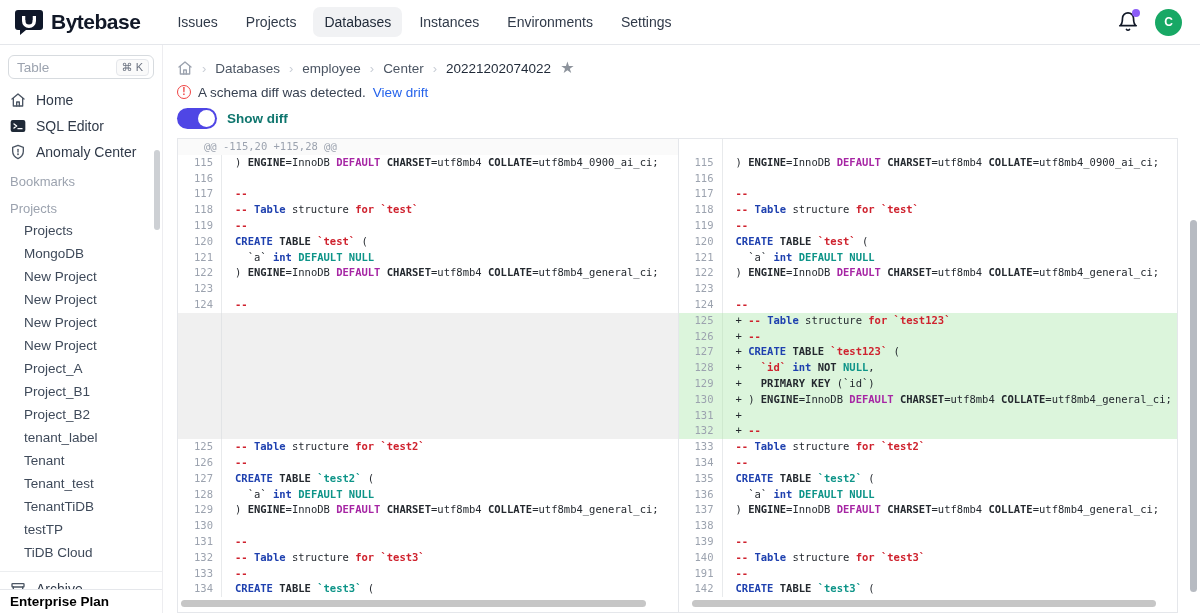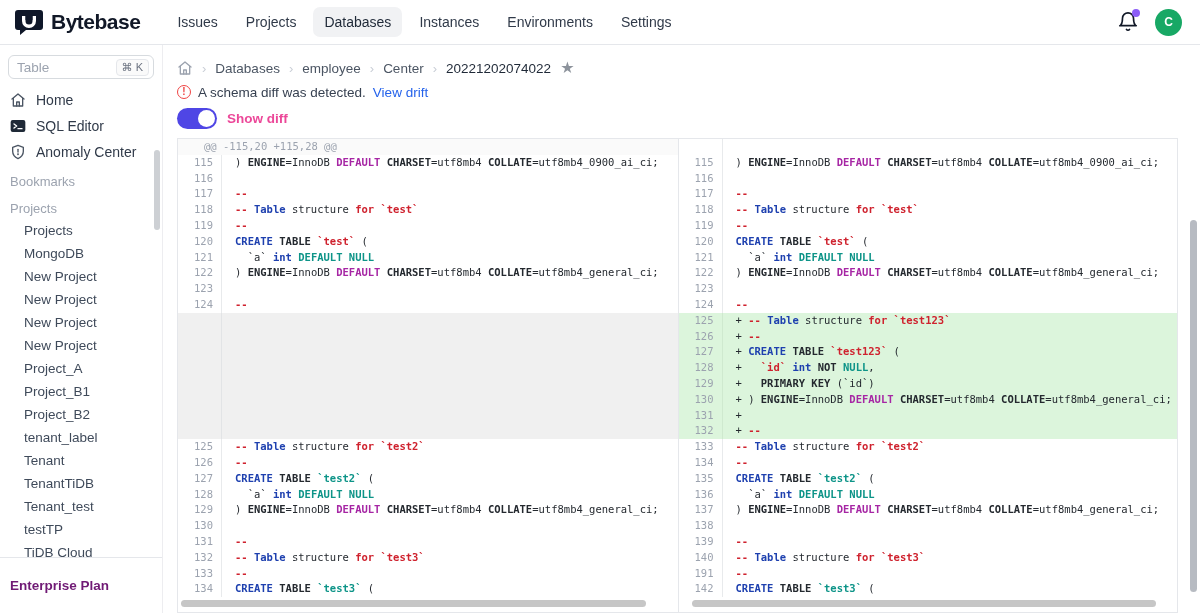--- a/index.html
+++ b/index.html
@@ -29,21 +29,21 @@
   .search-ph { font-size:13.5px; color:#9ca3af; }
   .kbd { font-size:11px; color:#6b7280; border:1px solid #e5e7eb; background:#fafafa;
     border-radius:4px; padding:1px 5px; }
   .side-item { display:flex; align-items:center; gap:10px; padding:5px 10px; font-size:14px;
     color:#303a49; cursor:pointer; }
   .side-item svg { flex-shrink:0; }
   .section-label { padding:9px 10px 3px 10px; font-size:13px; color:#9ca3af; }
   .proj-item { padding:4px 10px 4px 24px; font-size:13.5px; color:#3f4a5a; cursor:pointer; }
   .side-divider { border-top:1px solid #eceef0; margin:7px 0 4px 0; }
   .side-footer { position:absolute; bottom:0; left:0; right:0; border-top:1px solid #e5e7eb;
-    background:#fff; padding:20px 10px; font-size:13.5px; font-weight:bold; color:#701a75; }
+    background:#fff; padding:4px 10px; font-size:13.5px; font-weight:bold; color:#000000; }
   .side-scroll { position:absolute; right:2px; top:105px; width:6px; height:80px;
     background:#cdd0d4; border-radius:3px; }
 
   
   .main { flex:1; padding:14px 20px 0 14px; position:relative; }
   .breadcrumb { display:flex; align-items:center; gap:9px; height:18px; font-size:13.5px; color:#4b5563; }
   .crumb { cursor:pointer; font-weight:500; color:#4b5563; }
   .crumb.last { color:#1f2937; }
   .crumb-sep { color:#c9ced6; font-size:13px; }
   .star { color:#8d939c; font-size:16px; line-height:1; cursor:pointer; }
@@ -52,21 +52,21 @@
   .alert-icon { width:14px; height:14px; border:1.5px solid #ef4444; border-radius:50%;
     color:#ef4444; font-size:10px; font-weight:bold; display:flex; align-items:center;
     justify-content:center; line-height:1; }
   .alert-text { color:#374151; }
   .blue-link { color:#2563eb; cursor:pointer; }
 
   .diffbar { margin-top:7px; height:22px; display:flex; align-items:center; gap:10px; font-size:13.5px; }
   .toggle { width:40px; height:21px; border-radius:11px; position:relative; cursor:pointer; }
   .toggle .knob { position:absolute; top:2px; right:2px; width:17px; height:17px; border-radius:50%;
     background:#fff; }
-  .toggle-label { font-weight:bold; color:#ec4899;text-align:right; }
+  .toggle-label { font-weight:bold; color:#0f766e;text-align:right; }
   .muted { color:#9ca3af; }
 
   
   .diff-panel { margin-top:9px; margin-right:2px; border:1px solid #e5e7eb; height:475px;
     display:flex; position:relative; background:#fff; overflow:hidden; }
   .pane { width:50%; position:relative; overflow:hidden; }
   .pane.right { border-left:1px solid #e5e7eb; }
   .drow { display:flex; height:15.8px; font-family:"DejaVu Sans Mono", monospace; font-size:10.5px;
     line-height:15.8px; white-space:pre; }
   .gut { width:44px; flex-shrink:0; text-align:right; padding-right:8px; color:#9ca3af;
@@ -156,22 +156,22 @@
         <div class="proj-item">MongoDB</div>
         <div class="proj-item">New Project</div>
         <div class="proj-item">New Project</div>
         <div class="proj-item">New Project</div>
         <div class="proj-item">New Project</div>
         <div class="proj-item">Project_A</div>
         <div class="proj-item">Project_B1</div>
         <div class="proj-item">Project_B2</div>
         <div class="proj-item">tenant_label</div>
         <div class="proj-item">Tenant</div>
+        <div class="proj-item">Tenant_test</div>
         <div class="proj-item">TenantTiDB</div>
-        <div class="proj-item">Tenant_test</div>
         <div class="proj-item">testTP</div>
         <div class="proj-item">TiDB Cloud</div>
       </div>
 
     <div class="side-divider"></div>
     <div class="side-item">
       <svg width="16" height="16" viewBox="0 0 24 24" fill="none" stroke="#4b5563" stroke-width="2" stroke-linecap="round" stroke-linejoin="round">
         <rect x="3" y="4" width="18" height="5" rx="1"></rect>
           <path d="M5 9v10a1 1 0 0 0 1 1h12a1 1 0 0 0 1-1V9"></path>
           <line x1="10" y1="13" x2="14" y2="13"></line>

